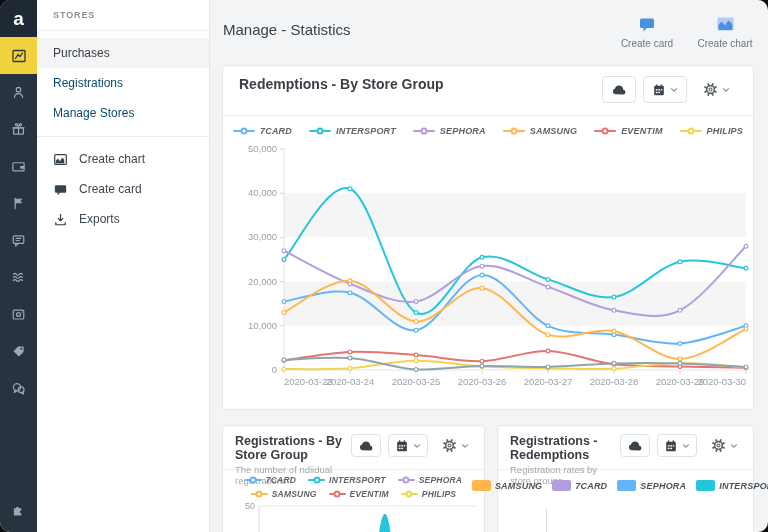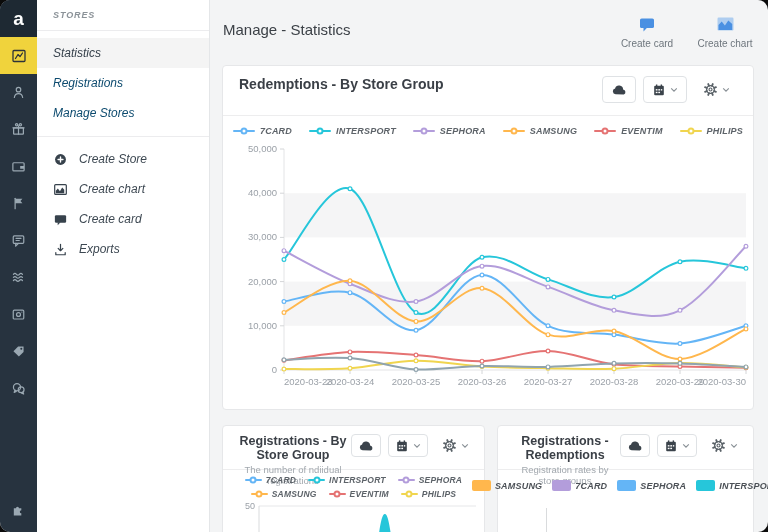--- a/index.html
+++ b/index.html
@@ -10,21 +10,21 @@
   
   .iconbar { position:absolute; left:0; top:0; width:37px; height:532px; background:#27333f; z-index:5; }
   .logo { width:37px; height:37px; background:#1e2933; color:#fff; font-weight:bold; font-size:19px;
           display:flex; align-items:center; justify-content:center; }
   .ib-item { width:37px; height:37px; display:flex; align-items:center; justify-content:center; color:#9aa8b2; cursor:pointer; }
   .ib-item.selected { background:#f0d33c; color:#2d3338; }
   .ib-item svg { display:block; }
   .iconbar-bottom { position:absolute; bottom:4px; left:0; }
 
   
-  .subnav { position:absolute; left:37px; top:0; width:173px; height:532px; background:#fff; border-right:1px solid #e4e6e8; z-index:4;font-style:italic; }
+  .subnav { position:absolute; left:37px; top:0; width:173px; height:532px; background:#fff; border-right:1px solid #e4e6e8; z-index:4; }
   .subnav-header { height:30px; line-height:30px; padding-left:16px; font-size:9px; letter-spacing:.9px; color:#8b9298; font-weight:bold; }
   .subnav-divider { border-top:1px solid #ececee; }
   .nav-item { height:30px; display:flex; align-items:center; padding-left:16px; font-size:12px; color:#0c4a6e; cursor:pointer; }
   .nav-item.selected { background:#f4f4f4; color:#36414b; }
   .nav-actions { padding-top:7px; }
   .nav-action { height:30px; display:flex; align-items:center; padding-left:16px; font-size:12px; color:#3d4852; cursor:pointer; }
   .nav-action .ico { width:15px; height:15px; margin-right:11px; color:#37424c; display:flex; align-items:center; }
   #nav-items { padding-top:7px; padding-bottom:8px; }
 
   
@@ -37,21 +37,21 @@
   .h-action .ico { height:18px; display:flex; align-items:center; }
   .h-action .lbl { font-size:10px; color:#6e767d; margin-top:5px; white-space:nowrap; }
 
   .card { position:absolute; background:#fff; border:1px solid #e6e7e9; border-radius:4px; }
   .card-main { top:65px; left:12px; width:532px; height:345px; }
   .card-reg  { top:425px; left:12px; width:263px; height:140px; }
   .card-dist { top:425px; left:287px; width:257px; height:140px; }
 
   .card-header { display:flex; justify-content:space-between; align-items:flex-start; border-bottom:1px solid #ededee; }
   .card-main > .card-header { padding:10px 14px 12px 16px; height:50px; }
-  .card-sm-header { padding:8px 8px 0 12px; height:44px;text-align:center; }
+  .card-sm-header { padding:8px 8px 0 12px; height:44px; }
   .card-title { font-weight:bold; color:#3a3f46; }
   .card-main .card-title { font-size:14px; }
   .card-sm-header .card-title { font-size:12.5px; }
   .card-sub { color:#a2a8ae; margin-top:2px; }
   .card-main .card-sub { font-size:10.5px; }
   .card-sm-header .card-sub { font-size:9.5px; }
 
   .card-tools { display:flex; align-items:center; gap:7px; flex-shrink:0; }
   .tool-btn { display:flex; align-items:center; justify-content:center; gap:4px; background:#fff;
               border:1px solid #dfe2e5; border-radius:4px; cursor:pointer; color:#3b434b; }
@@ -188,36 +188,26 @@
             </svg>
           </span>
         </div>
       </div>
   </aside>
 
   <nav class="subnav">
     <div class="subnav-header">STORES</div>
     <div class="subnav-divider"></div>
     <div id="nav-items">
-        <div class="nav-item selected">Statistics</div>
+        <div class="nav-item selected">Purchases</div>
         <div class="nav-item">Registrations</div>
         <div class="nav-item">Manage Stores</div>
       </div>
     <div class="subnav-divider"></div>
     <div class="nav-actions" id="nav-actions">
-        <div class="nav-action">
-          <span class="ico" style="display: flex;">
-            <svg width="15" height="15" viewBox="0 0 16 16" fill="none" stroke="currentColor" stroke-width="1.3" stroke-linecap="round" stroke-linejoin="round">
-              <circle cx="8" cy="8" r="5.8" fill="currentColor" stroke="none"></circle>
-              <line x1="8" y1="5.4" x2="8" y2="10.6" stroke="#fff" stroke-width="1.5"></line>
-              <line x1="5.4" y1="8" x2="10.6" y2="8" stroke="#fff" stroke-width="1.5"></line>
-            </svg>
-          </span>
-          <span>Create Store</span>
-        </div>
         <div class="nav-action">
           <span class="ico" style="display: flex;">
             <svg width="15" height="15" viewBox="0 0 16 16" fill="none" stroke="currentColor" stroke-width="1.3" stroke-linecap="round" stroke-linejoin="round">
               <rect x="1.8" y="2.8" width="12.4" height="10.4" rx="1"></rect>
               <path d="M3,12 V9.4 l2.2,-2.6 2.2,3 2.4,-4 2.2,2.4 V12 z" fill="currentColor" stroke="none"></path>
             </svg>
           </span>
           <span>Create chart</span>
         </div>
         <div class="nav-action">

